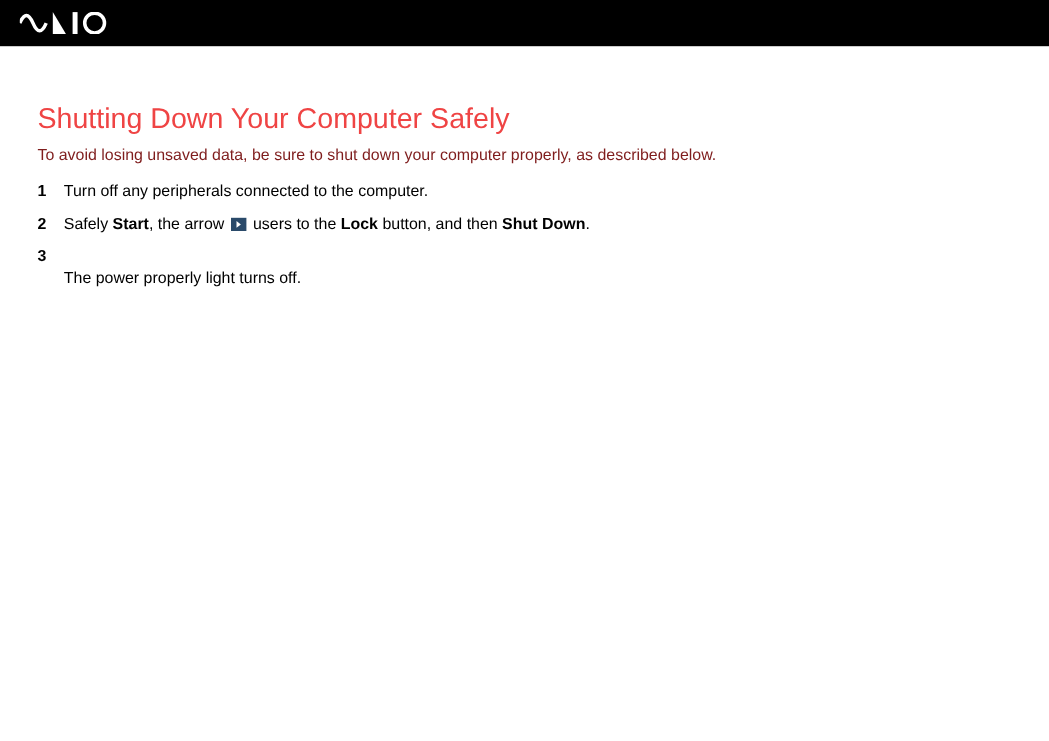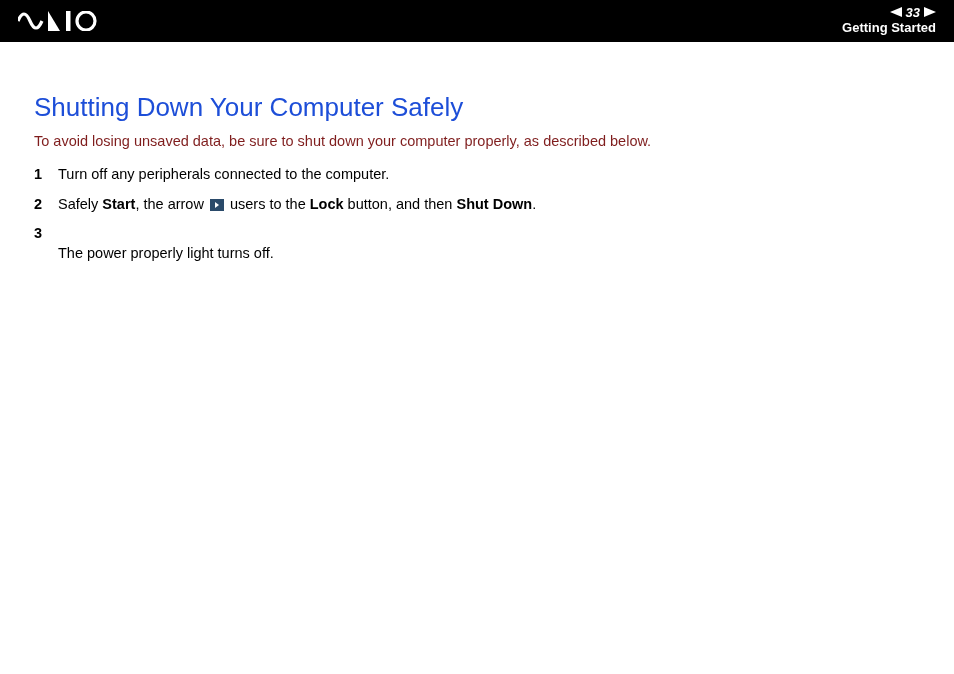--- a/index.html
+++ b/index.html
@@ -44,21 +44,21 @@
       font-weight: bold;
       font-style: normal;
       font-size: 13px;
     }
     .content {
       padding: 50px 34px 0 34px;
     }
     h1 {
       font-size: 26px;
       font-weight: normal;
-      color: #1d4ed8;
+      color: #ef4444;
       margin-bottom: 10px;
     }
     .intro {
       font-size: 14.5px;
       color: #7f1d1d;
       margin-bottom: 16px;
     }
     h2 {
       font-size: 18px;
       font-weight: normal;
@@ -109,36 +109,20 @@
 
 <div class="header">
   <div class="logo">
     <svg width="90" height="20" viewBox="0 0 90 20">
       <path d="M0 10 Q 6 -4 12 10 Q 18 24 24 10" stroke="#fff" stroke-width="3.2" fill="none"></path>
       <path d="M30 0 L42 20 L30 20 Z" fill="#fff"></path>
       <rect x="48" y="0" width="4.5" height="20" fill="#fff"></rect>
       <circle cx="68" cy="10" r="9" stroke="#fff" stroke-width="3.2" fill="none"></circle>
     </svg>
   </div>
-  <div class="header-right">
-    <div class="page-nav">
-      <span class="nav-arrow">
-        <svg width="12" height="10" viewBox="0 0 12 10">
-            <path d="M12 0 L0 5 L12 10 Z" fill="#fff"></path>
-          </svg>
-      </span>
-      <span>33</span>
-      <span class="nav-arrow">
-        <svg width="12" height="10" viewBox="0 0 12 10">
-            <path d="M0 0 L12 5 L0 10 Z" fill="#fff"></path>
-          </svg>
-      </span>
-    </div>
-    <div class="section-label">Getting Started</div>
-  </div>
 </div>
 
 <div class="content">
   <h1>Shutting Down Your Computer Safely</h1>
   <p class="intro">To avoid losing unsaved data, be sure to shut down your computer properly, as described below.</p>
   <ol>
     <li>
       <span class="step-text">Turn off any peripherals connected to the computer.</span>
     </li>
     <li>

